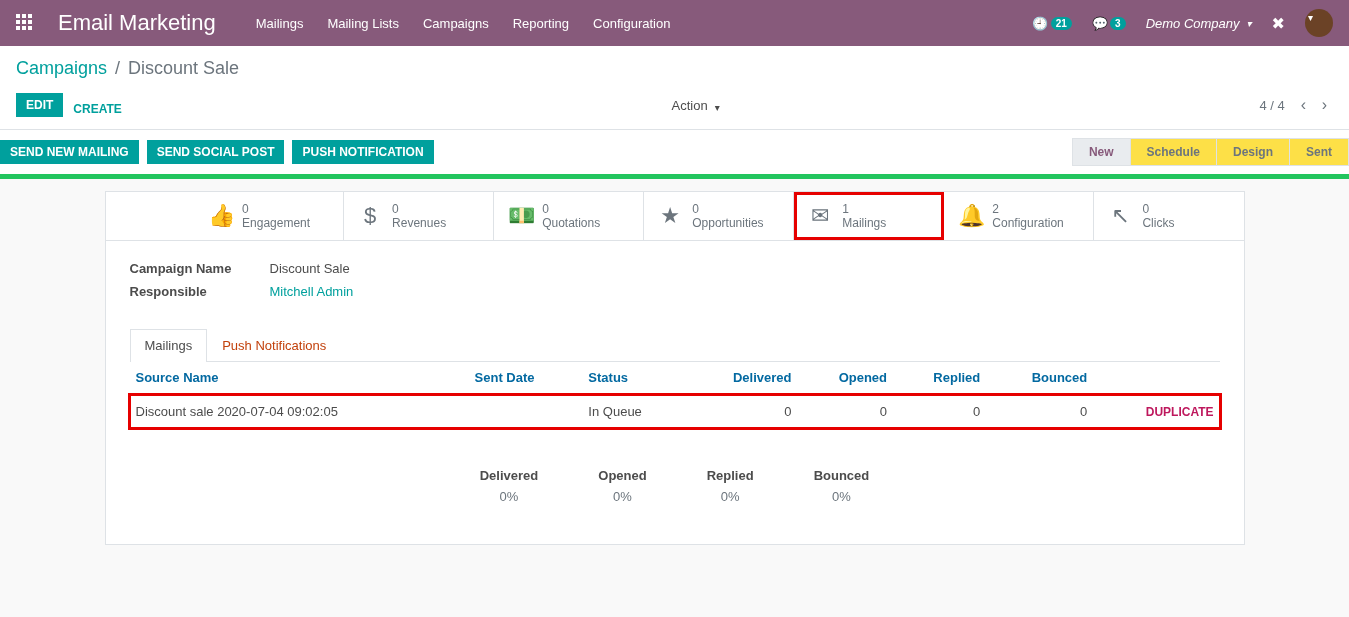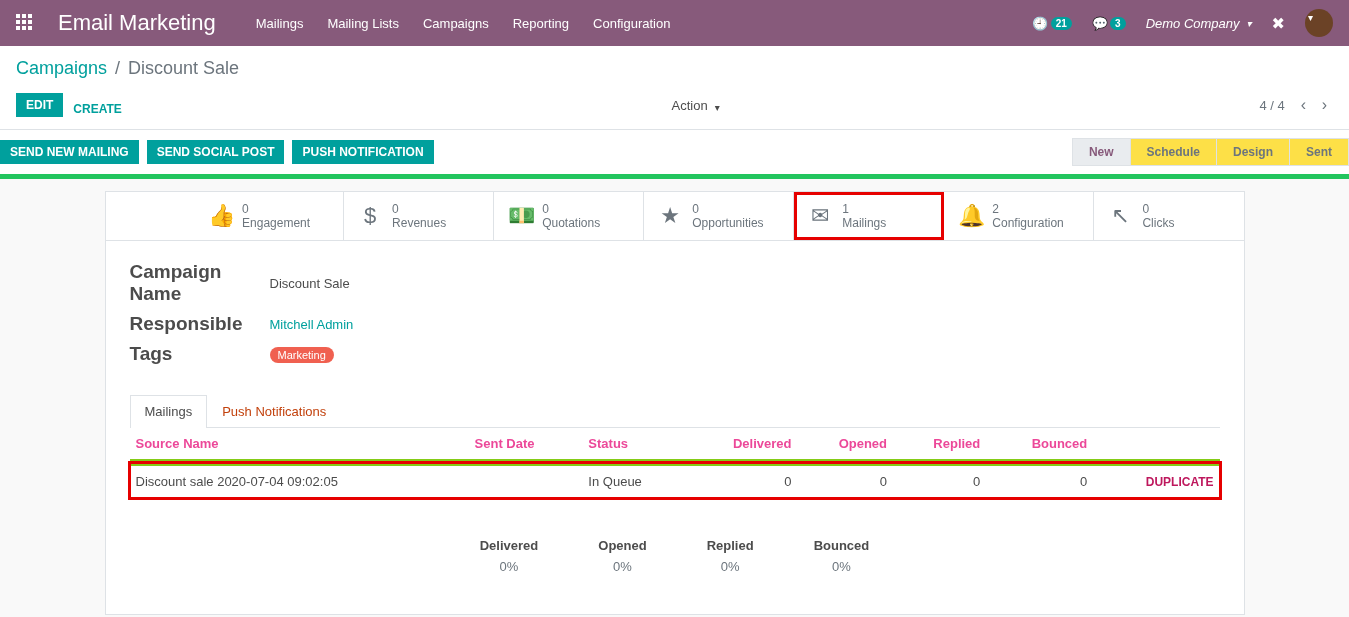--- a/index.html
+++ b/index.html
@@ -42,32 +42,32 @@
 .stat-btn { flex: 1; display: flex; align-items: center; gap: 10px; padding: 10px 14px; border-right: 1px solid #dee2e6; cursor: pointer; }
 .stat-btn:last-child { border-right: none; }
 .stat-btn:first-child { border-right: none; background: transparent; }
 .stat-btn .ic { font-size: 22px; color: #6c757d; width: 24px; text-align: center; }
 .stat-btn .txt .num { font-size: 12px; color: #6c757d; }
 .stat-btn .txt .lbl { font-size: 12px; color: #6c757d; }
 .stat-btn.highlight { outline: 3px solid #e60000; outline-offset: -3px; }
 
 .form-fields { padding: 20px 24px 10px; }
 .field-row { display: flex; margin-bottom: 8px; align-items: center; }
-.field-label { width: 140px; font-weight: bold; color: #4c4c4c; font-size: 19px; }
+.field-label { width: 140px; font-weight: bold; color: #4c4c4c; font-size: 13px; }
 .field-value { font-size: 13px; }
 .field-value a { color: #00a09d; text-decoration: none; }
 .tag { background: #f06050; color: #fff; font-size: 11px; padding: 2px 8px; border-radius: 10px; }
 
 .tabs { display: flex; border-bottom: 1px solid #dee2e6; margin: 12px 24px 0; }
 .tab { padding: 8px 14px; border: 1px solid transparent; border-bottom: none; cursor: pointer; color: #c2410c; font-size: 13px; }
 .tab.active { border-color: #dee2e6; background: #fff; color: #4c4c4c; margin-bottom: -1px; }
 
 .table-wrap { padding: 0 24px; }
 table { width: 100%; border-collapse: collapse; }
-th { text-align: left; padding: 8px 6px; font-weight: bold; color: #ec4899; font-size: 13px; border-bottom: 7px solid #84cc16; }
+th { text-align: left; padding: 8px 6px; font-weight: bold; color: #0369a1; font-size: 13px; border-bottom: 3px solid #84cc16; }
 td { padding: 8px 6px; font-size: 13px; color: #4c4c4c; border-bottom: 1px solid #f0f0f0; }
 th.num, td.num { text-align: right; }
 .duplicate-btn { color: #be185d; font-weight: bold; font-size: 12px; cursor: pointer; text-transform: uppercase; }
 tr.data-row { outline: 3px solid #e60000; outline-offset: -1px; }
 
 .summary { display: flex; justify-content: center; gap: 60px; padding: 40px 24px; }
 .summary-col { text-align: center; }
 .summary-col .hdr { font-weight: bold; color: #4c4c4c; margin-bottom: 6px; }
 .summary-col .val { color: #6c757d; }
 
@@ -206,24 +206,20 @@
   </div>
 
   <div class="form-fields">
     <div class="field-row">
       <div class="field-label">Campaign Name</div>
       <div class="field-value">Discount Sale</div>
     </div>
     <div class="field-row">
       <div class="field-label">Responsible</div>
       <div class="field-value"><a>Mitchell Admin</a></div>
-    </div>
-    <div class="field-row">
-      <div class="field-label">Tags</div>
-      <div class="field-value"><span class="tag">Marketing</span></div>
     </div>
   </div>
 
   <div class="tabs">
     <div class="tab active">Mailings</div>
     <div class="tab">Push Notifications</div>
   </div>
 
   <div class="table-wrap">
     <table>

